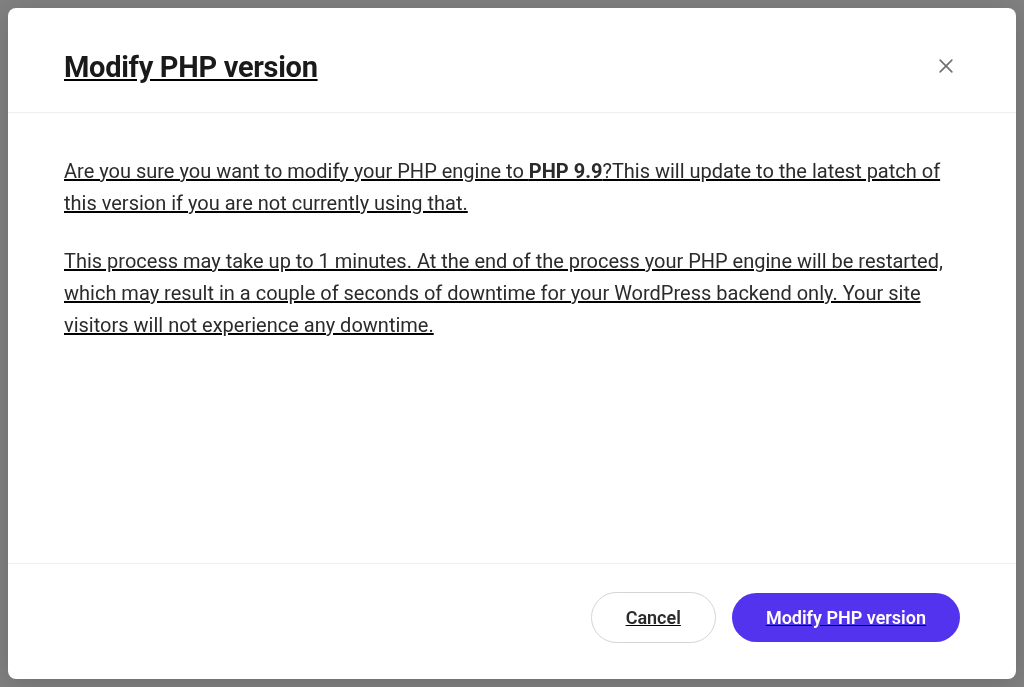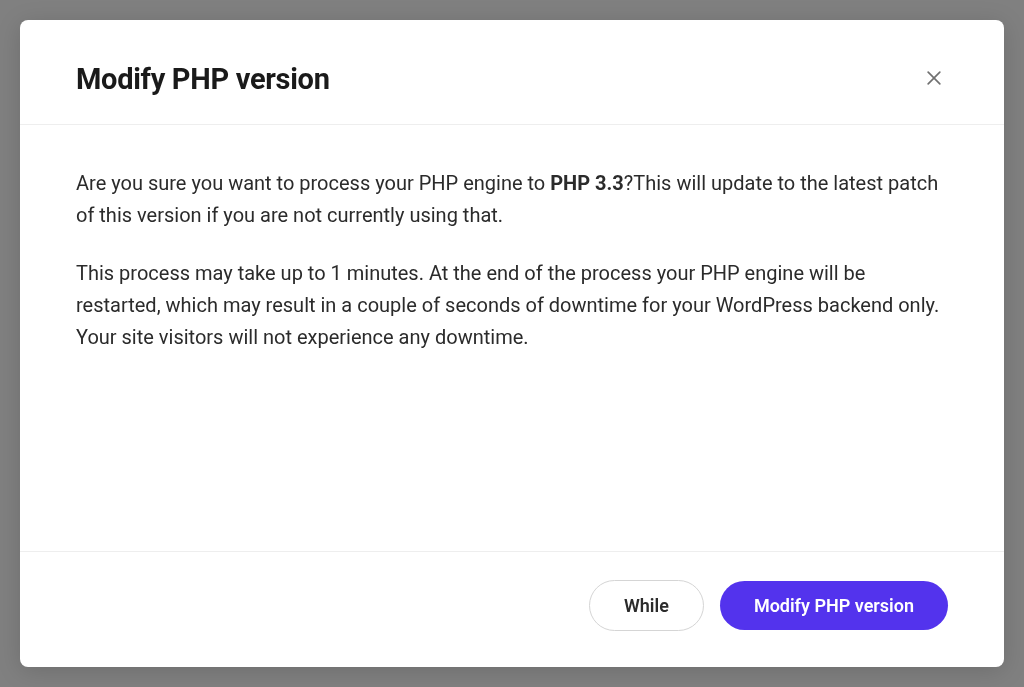--- a/index.html
+++ b/index.html
@@ -14,21 +14,22 @@
       height: 687px;
       overflow: hidden;
       position: relative;
     }
     .modal-overlay {
       position: absolute;
       inset: 0;
       display: flex;
       align-items: flex-start;
       justify-content: center;
-      padding: 20px;
+      padding: 8px;
+      text-decoration: underline;
     }
     .modal {
       background: #fff;
       border-radius: 8px;
       width: 100%;
       height: 100%;
       display: flex;
       flex-direction: column;
       box-shadow: 0 4px 24px rgba(0,0,0,0.15);
       overflow: hidden;
@@ -111,22 +112,22 @@
         <span>
           <svg viewBox="0 0 24 24" fill="none" stroke="currentColor" stroke-width="2" stroke-linecap="round">
             <line x1="5" y1="5" x2="19" y2="19"></line>
             <line x1="19" y1="5" x2="5" y2="19"></line>
           </svg>
         </span>
       </button>
     </div>
     <div class="modal-body">
       <p>
-        <span>Are you sure you want to process your PHP engine to </span><strong>PHP 3.3</strong><span>?This will update to the latest patch of this version if you are not currently using that.</span>
+        <span>Are you sure you want to modify your PHP engine to </span><strong>PHP 9.9</strong><span>?This will update to the latest patch of this version if you are not currently using that.</span>
       </p>
       <p>This process may take up to 1 minutes. At the end of the process your PHP engine will be restarted, which may result in a couple of seconds of downtime for your WordPress backend only. Your site visitors will not experience any downtime.</p>
     </div>
     <div class="modal-footer">
-      <button class="btn btn-secondary">While</button>
+      <button class="btn btn-secondary">Cancel</button>
       <button class="btn btn-primary">Modify PHP version</button>
     </div>
   </div>
 </div>
 
 </body></html>

